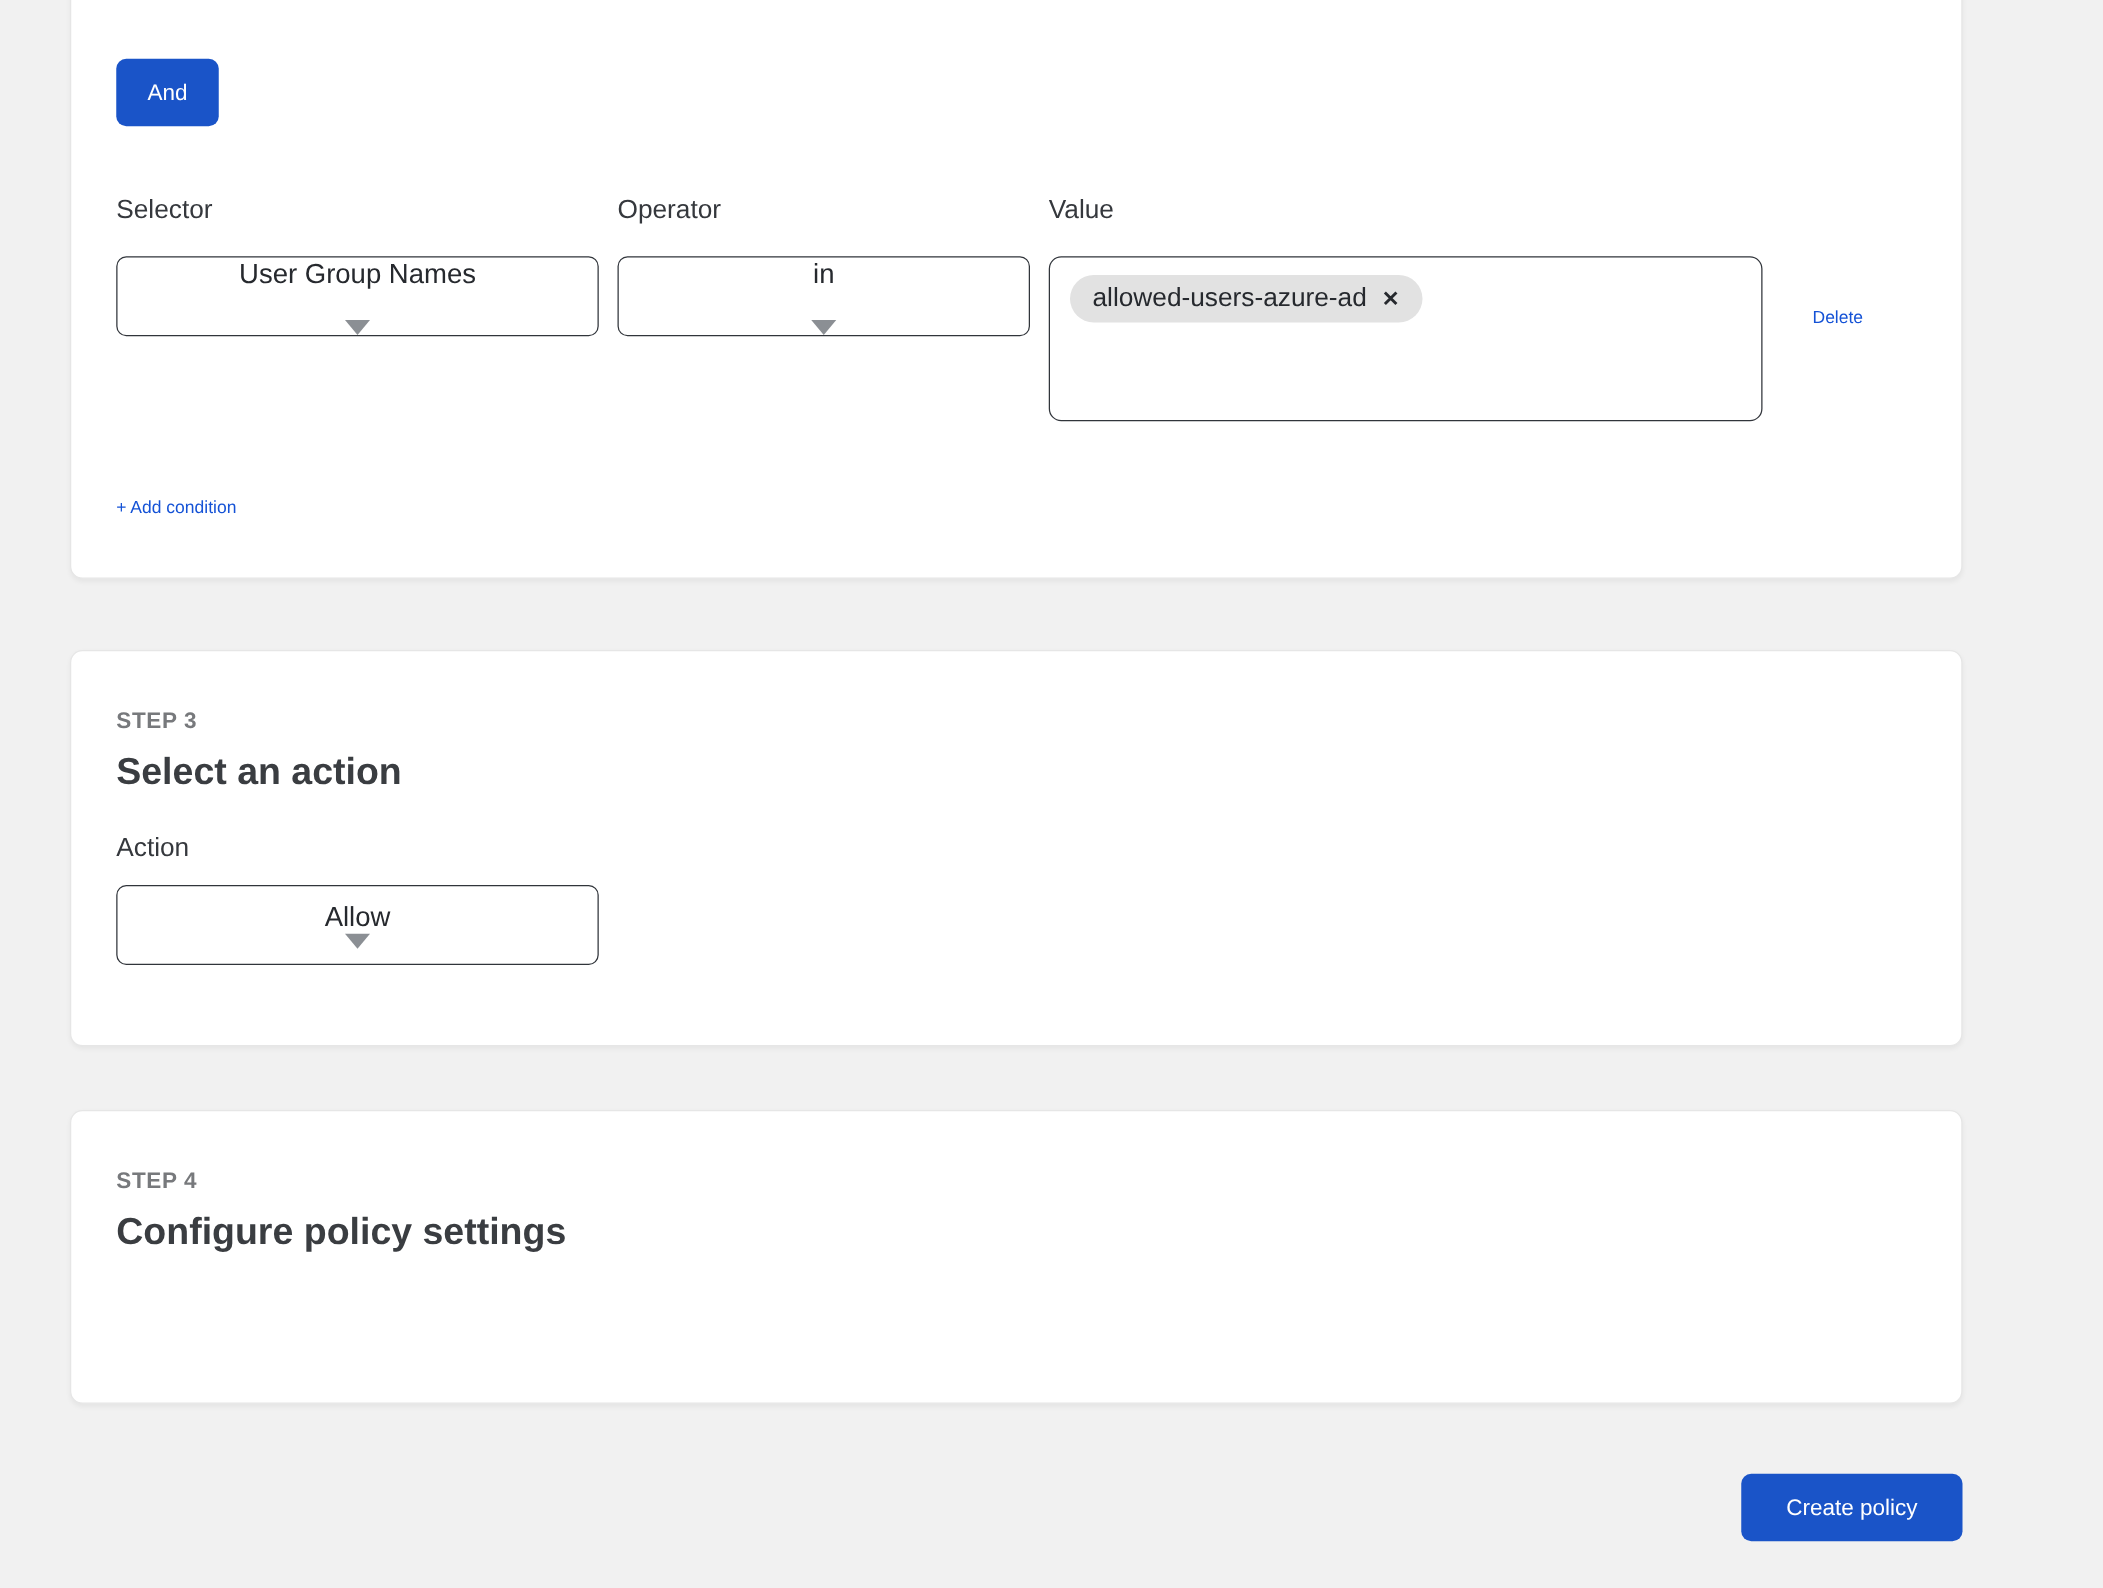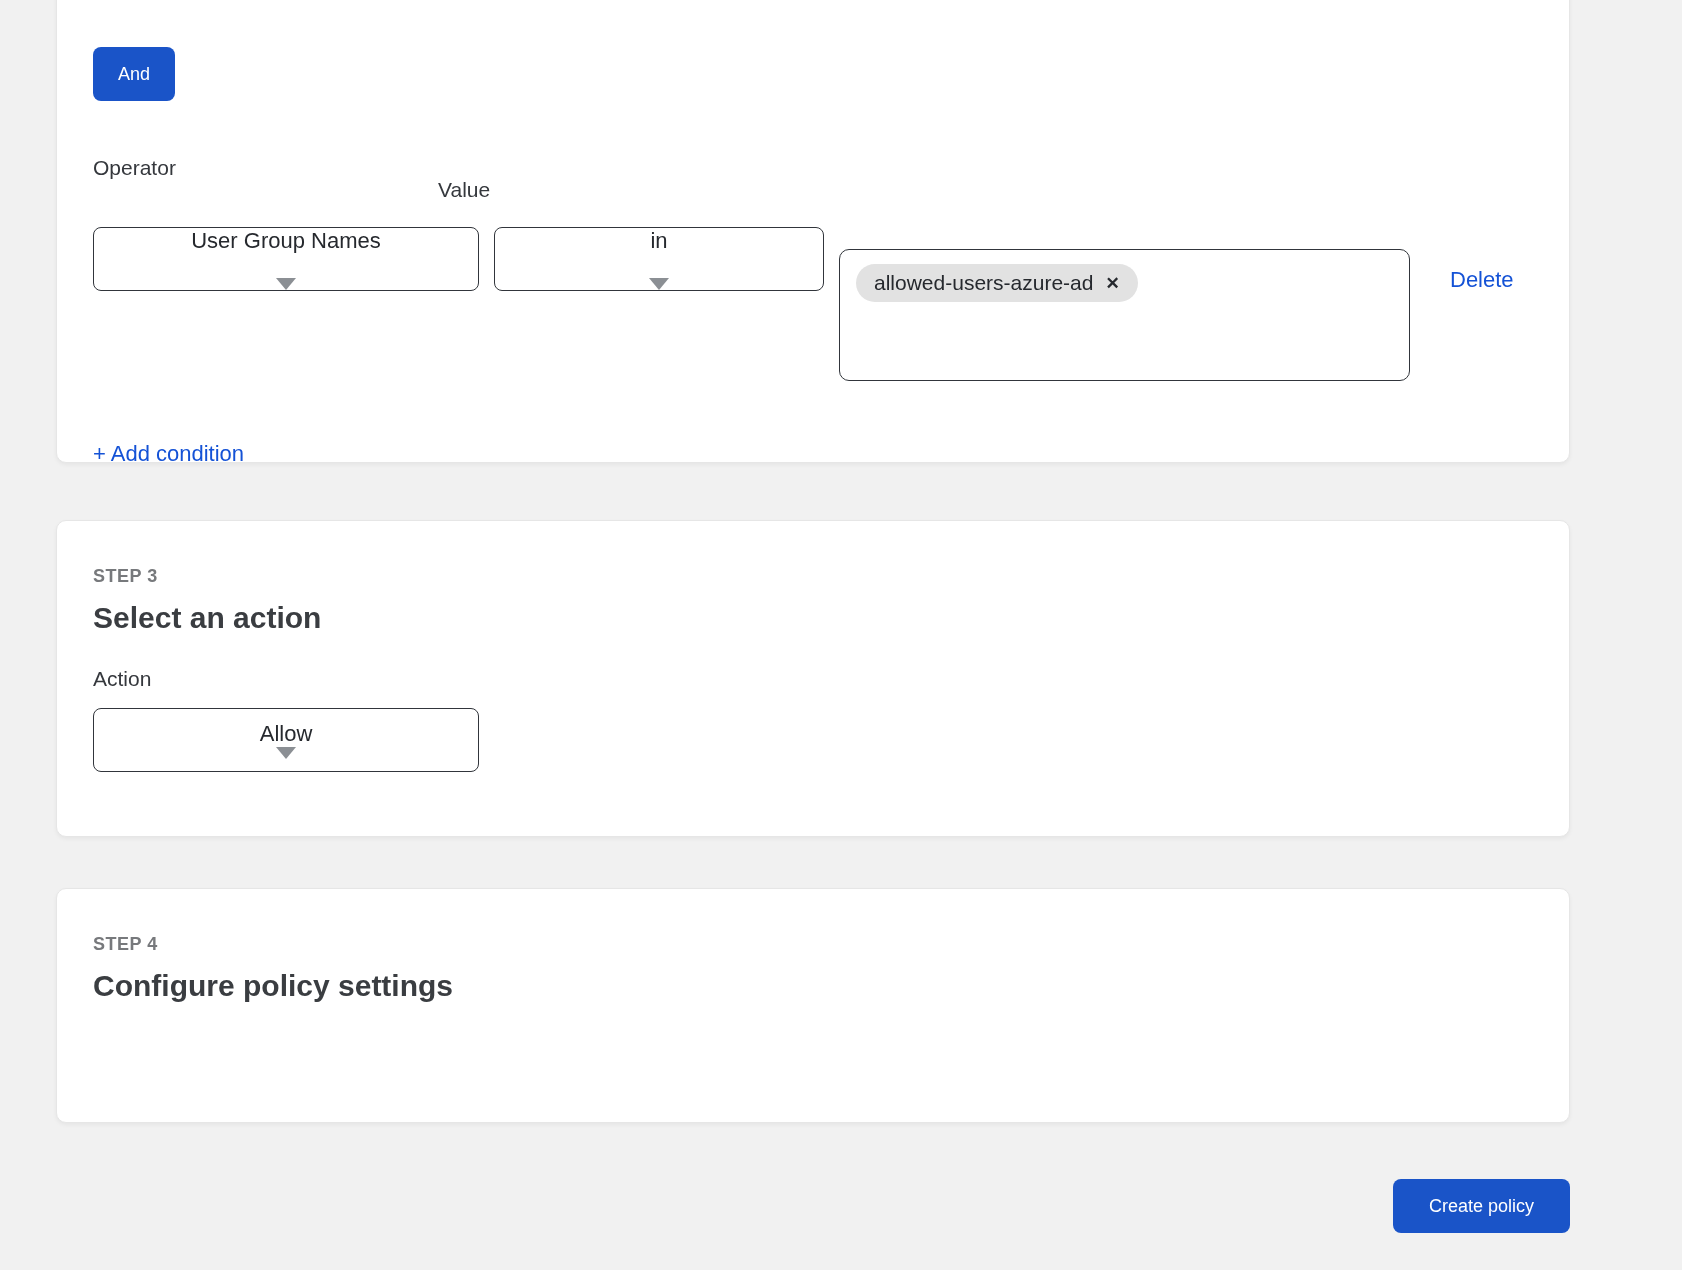--- a/index.html
+++ b/index.html
@@ -32,21 +32,21 @@
   .btn-primary{
     display:inline-flex;align-items:center;justify-content:center;
     height:54px;padding:0 25px;border:none;border-radius:8px;
     background:var(--primary-button);color:#fff;font-size:18px;
     font-family:"Liberation Sans", sans-serif;cursor:pointer;
   }
   .labels-row{display:flex;gap:15px;margin-top:55px;}
   .fields-row{display:flex;gap:15px;margin-top:25px;align-items:flex-start;}
   .col-selector{width:386px;}
   .col-operator{width:330px;}
-  .col-value{width:571px;margin-top:22px;}
+  .col-value{width:571px;}
   .field-label{font-size:21px;color:var(--text-label);}
   .select{
     width:100%;height:64px;background:#fff;
     border:1.5px solid var(--border-dark);border-radius:8px;
     display:flex;align-items:center;justify-content:space-between;
     padding:0 22px;font-size:22px;color:var(--text-dark);cursor:pointer;flex-direction:column;
   }
   .caret{
     width:0;height:0;flex:none;
     border-left:10px solid transparent;border-right:10px solid transparent;
@@ -56,21 +56,21 @@
     width:100%;height:132px;background:#fff;
     border:1.5px solid var(--border-dark);border-radius:10px;
     padding:14px 16px;cursor:text;
   }
   .tag{
     display:inline-flex;align-items:center;gap:12px;
     background:var(--tag-background);border-radius:999px;
     height:38px;padding:16px 18px;font-size:21px;color:var(--text-dark);
   }
   .tag-remove{font-size:17px;font-weight:bold;color:var(--text-dark);cursor:pointer;line-height:1;}
-  .link{color:var(--link);font-size:22px;text-decoration:none;cursor:pointer;}
+  .link{color:var(--link);font-size:14px;text-decoration:none;cursor:pointer;}
   .delete-link{margin-left:25px;margin-top:40px;display:inline-block;}
   .add-condition{display:inline-block;margin-top:60px;}
   .card-step3{margin-top:57px;height:317px;padding:45px 36px 0 36px;}
   .card-step4{margin-top:51px;height:235px;padding:45px 36px 0 36px;}
   .step-label{font-size:18px;font-weight:bold;letter-spacing:0.5px;color:var(--step-gray);}
   .card-title{margin:14px 0 0 0;font-size:30px;font-weight:bold;color:var(--title-dark);}
   .action-label{margin-top:32px;}
   .select-action{width:386px;margin-top:17px;justify-content:center;}
   .card-message{margin-top:55px;font-size:22px;color:var(--text-label);}
   .footer-row{
@@ -79,20 +79,21 @@
   }
   .create-btn{padding:0 36px;}
 </style>
 </head>
 <body>
 
 <section class="card card-conditions">
   <button class="btn-primary">And</button>
 
   <div class="labels-row">
+    <div class="col-selector field-label">Selector</div>
     <div class="col-operator field-label">Operator</div>
     <div class="col-value field-label">Value</div>
   </div>
 
   <div class="fields-row">
     <div class="col-selector">
       <div class="select">
         <span>User Group Names</span>
         <span class="caret"></span>
       </div>

